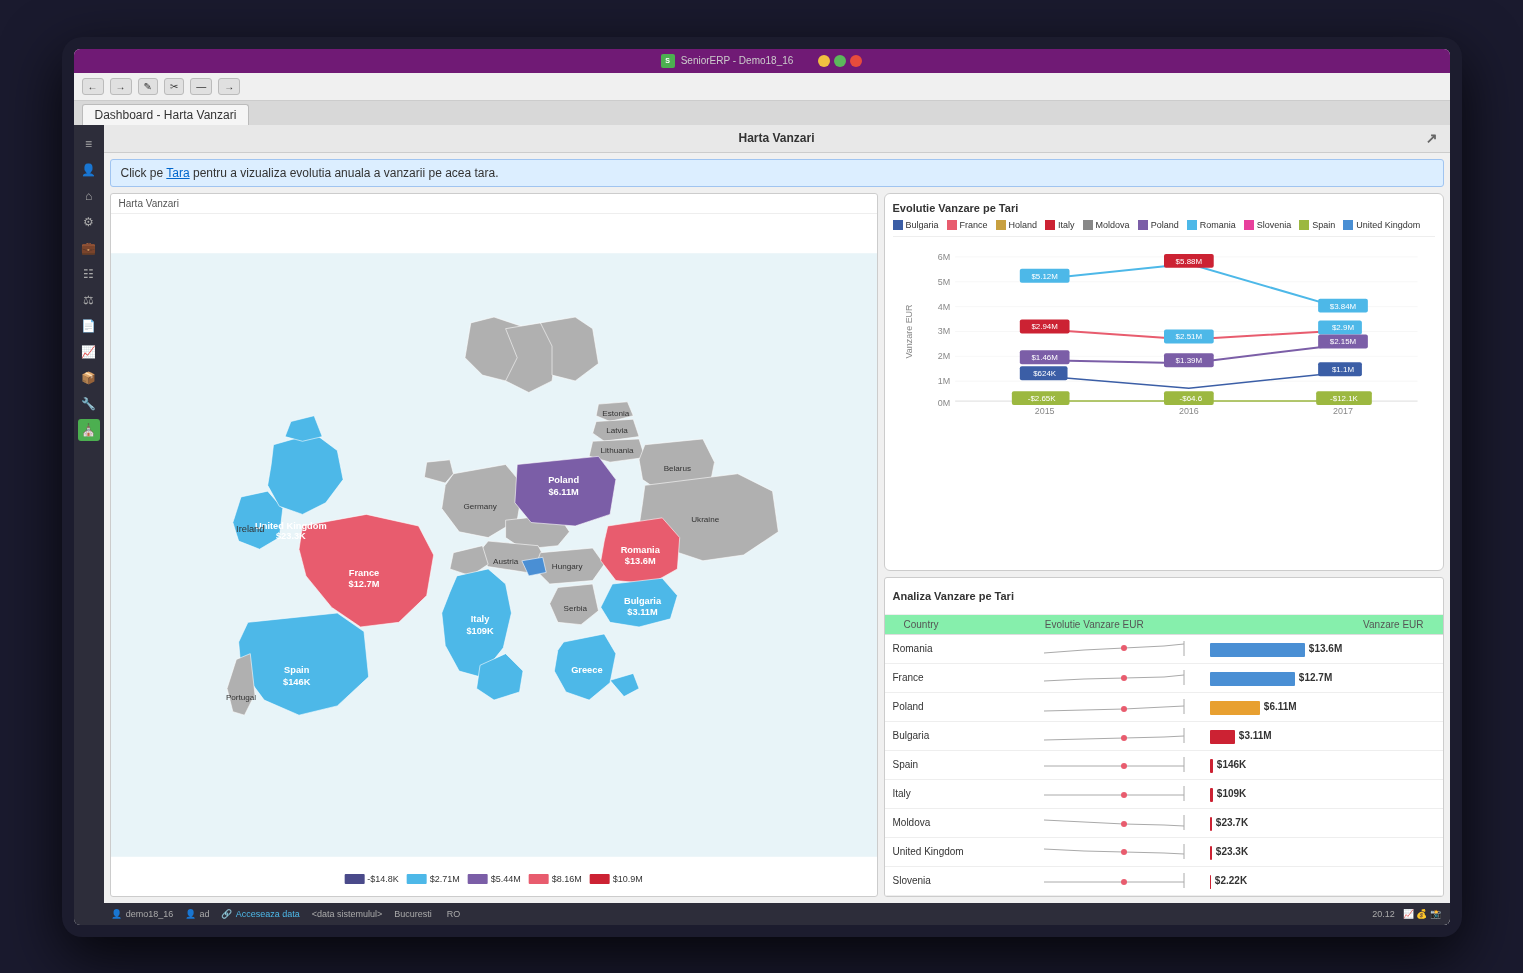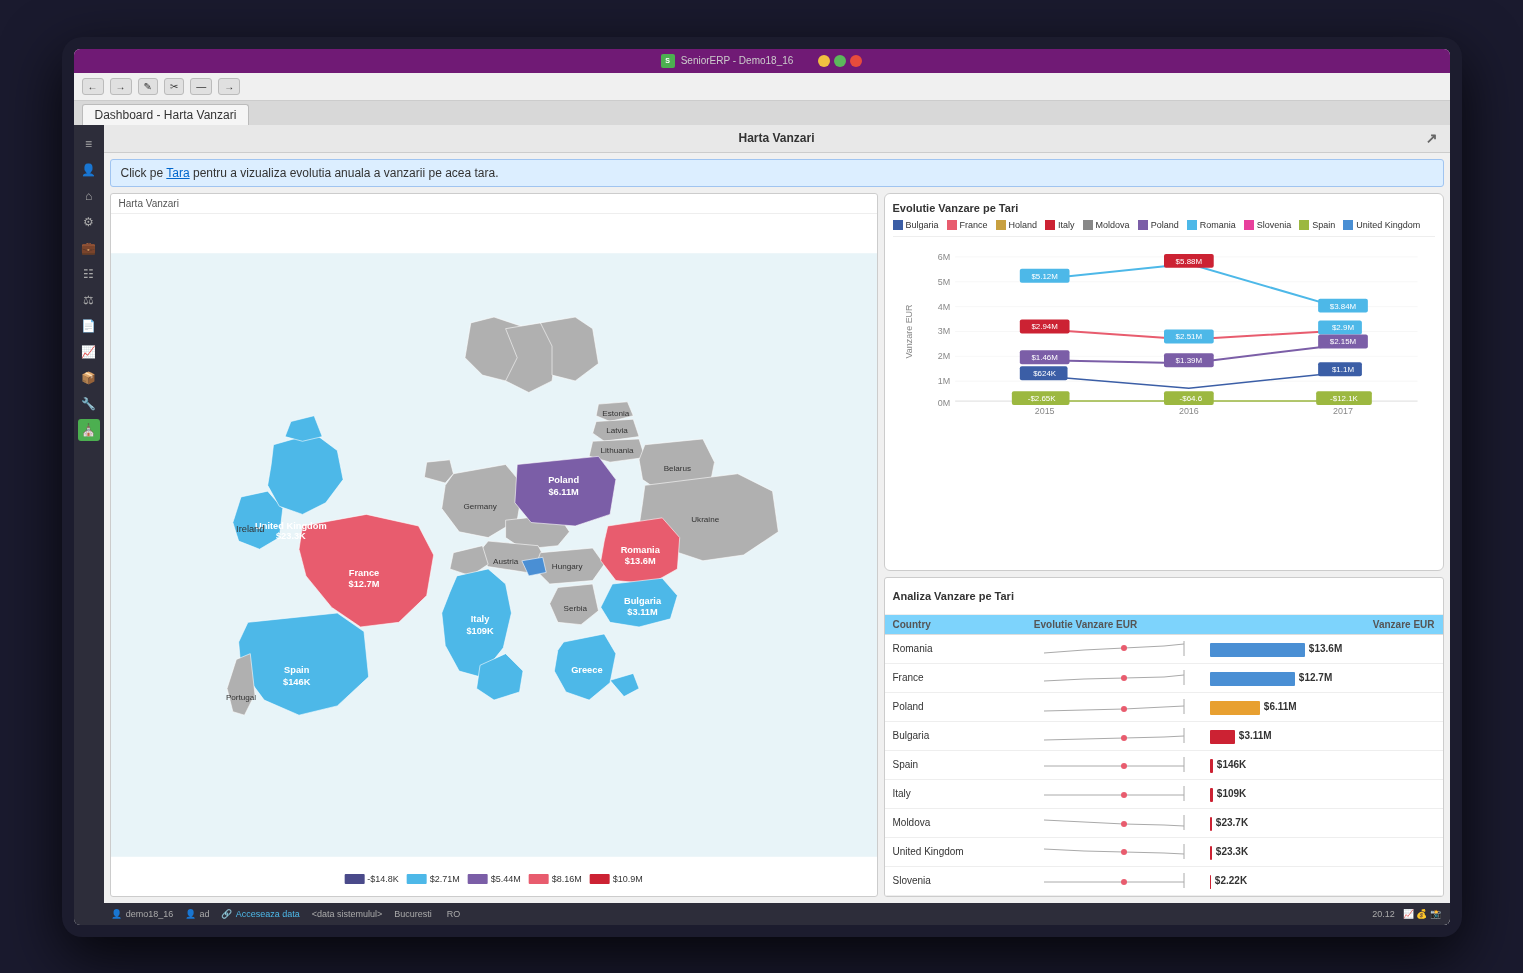--- a/index.html
+++ b/index.html
@@ -290,25 +290,25 @@
       font-weight: bold;
       color: #333;
       border-bottom: 1px solid #eee;
     }
     .data-table {
       width: 100%;
       border-collapse: collapse;
       font-size: 10px;
     }
     .data-table th {
-      background: #7dd3fc;
-      padding: 4px 8px;
+      background: #86efac;
+      padding: 4px 19px;
       text-align: left;
       color: #555;
-      font-weight: bold;
+      font-weight: normal;
       border-bottom: 1px solid #ddd;
     }
     .data-table th.right { text-align: right; }
     .data-table td {
       padding: 3px 8px;
       border-bottom: 1px solid #eee;
       color: #333;
       vertical-align: middle;
     }
     .data-table td.right { text-align: right; font-weight: bold; }

